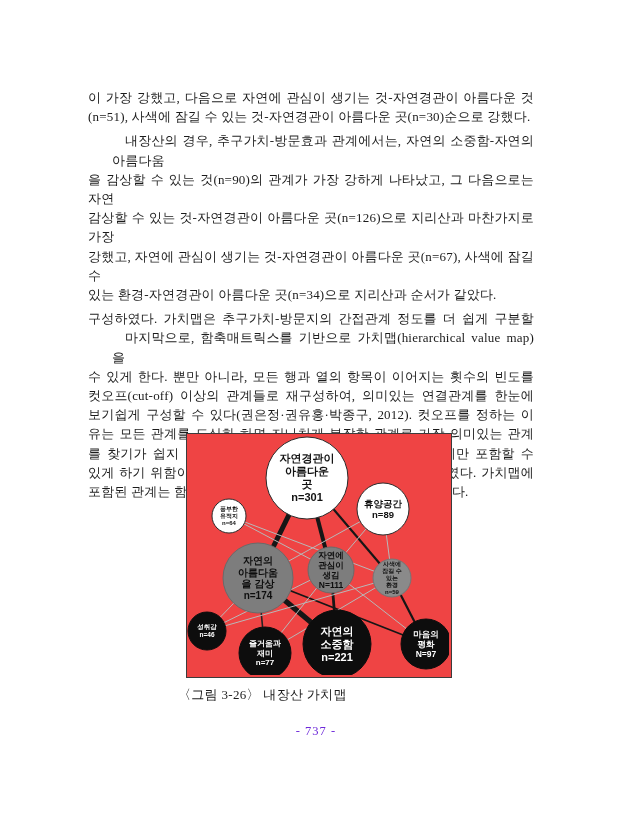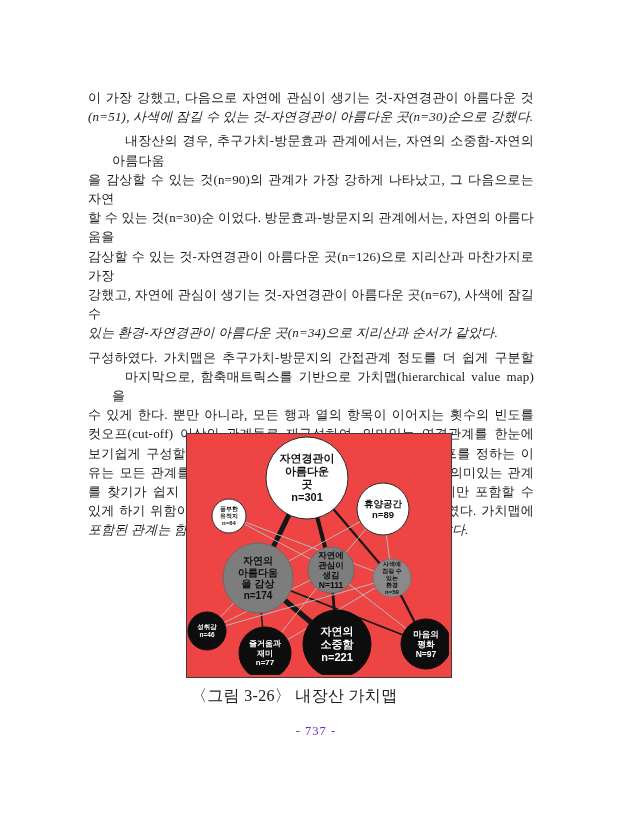--- a/index.html
+++ b/index.html
@@ -20,34 +20,34 @@
     font-size:13px;
     line-height:19.2px;
   }
   .para{margin:0 0 5px 0;}
   .jline{
     text-align:justify;
     text-align-last:justify;
     white-space:normal;
     letter-spacing:0.2px;
   }
-  .jline.last{text-align-last:auto;font-style:italic;}
+  .jline.last{text-align-last:auto;}
   .jline.indent{text-indent:13px;margin-left:24px;}
   .figure-wrap{
     position:absolute;
     left:186px;top:433px;
     width:264px;height:243px;
     border:1px solid #3c3c3c;
     background:#ef4444;
   }
   .figure-wrap svg{display:block;}
   .figure-caption{
     position:absolute;
-    left:191px;top:686px;
-    font-size:16px;
+    left:178px;top:686px;
+    font-size:13px;
     color:#1b1b1b;
     letter-spacing:0.3px;
   }
   .page-number{
     position:absolute;
     left:0;right:0;top:724px;
     text-align:center;
     font-size:12.5px;
     color:#6d28d9;
     letter-spacing:1px;
@@ -59,21 +59,20 @@
 <div class="page">
 
   <div class="text-col">
       <div class="para">
         <div class="jline">이 가장 강했고, 다음으로 자연에 관심이 생기는 것-자연경관이 아름다운 것</div>
         <div class="jline last">(n=51), 사색에 잠길 수 있는 것-자연경관이 아름다운 곳(n=30)순으로 강했다.</div>
       </div>
       <div class="para">
         <div class="jline indent">내장산의 경우, 추구가치-방문효과 관계에서는, 자연의 소중함-자연의 아름다움</div>
         <div class="jline">을 감상할 수 있는 것(n=90)의 관계가 가장 강하게 나타났고, 그 다음으로는 자연</div>
-        <div class="jline">할 수 있는 것(n=30)순 이었다. 방문효과-방문지의 관계에서는, 자연의 아름다움을</div>
         <div class="jline">감상할 수 있는 것-자연경관이 아름다운 곳(n=126)으로 지리산과 마찬가지로 가장</div>
         <div class="jline">강했고, 자연에 관심이 생기는 것-자연경관이 아름다운 곳(n=67), 사색에 잠길 수</div>
         <div class="jline last">있는 환경-자연경관이 아름다운 곳(n=34)으로 지리산과 순서가 같았다.</div>
       </div>
       <div class="para">
         <div class="jline">구성하였다. 가치맵은 추구가치-방문지의 간접관계 정도를 더 쉽게 구분할</div>
         <div class="jline indent">마지막으로, 함축매트릭스를 기반으로 가치맵(hierarchical value map)을</div>
         <div class="jline">수 있게 한다. 뿐만 아니라, 모든 행과 열의 항목이 이어지는 횟수의 빈도를</div>
         <div class="jline">컷오프(cut-off) 이상의 관계들로 재구성하여, 의미있는 연결관계를 한눈에</div>
         <div class="jline">보기쉽게 구성할 수 있다(권은정·권유홍·박종구, 2012). 컷오프를 정하는 이</div>

